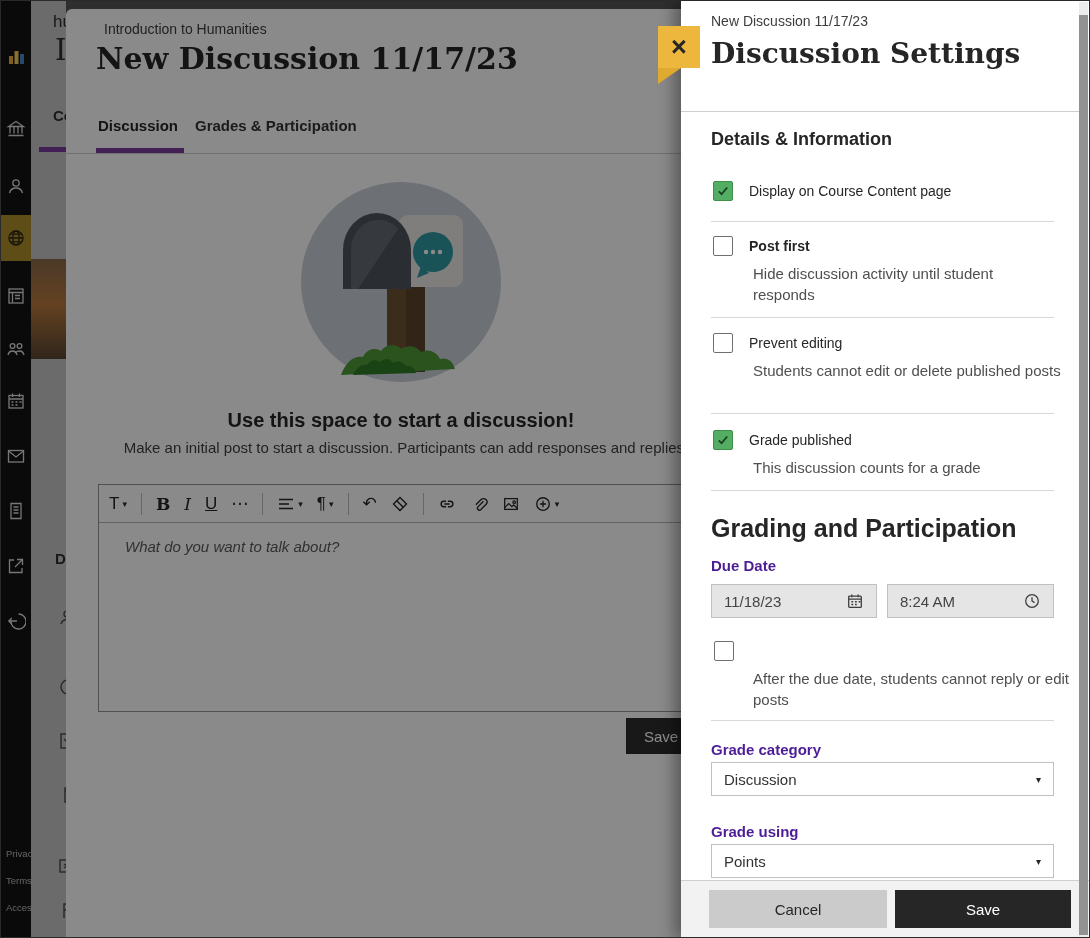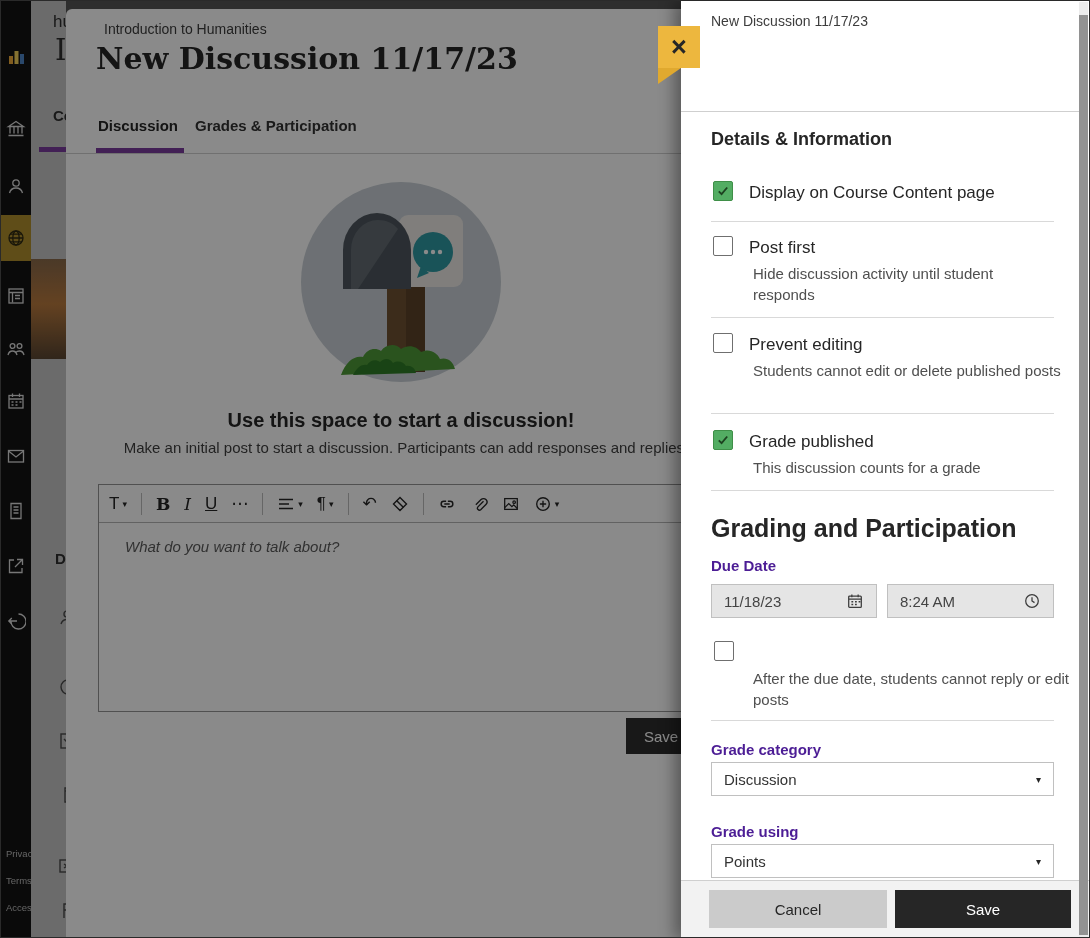--- a/index.html
+++ b/index.html
@@ -63,21 +63,21 @@
   .s-context { left:30px; top:12px; font-size:14px; color:#3d3d3d; }
   .s-title { left:30px; top:36px; font-family:"DejaVu Serif","Liberation Serif",serif; font-size:28px; color:#262626; }
   .s-divider-top { left:0; right:12px; top:110px; height:1px; background:#cfcfcf; }
   .s-section { font-size:18px; font-weight:bold; color:#262626; }
   .s-div { position:absolute; left:30px; width:343px; height:1px; background:#d9d9d9; }
 
   .cb { position:absolute; width:20px; height:20px; border:1px solid #6f6f6f; border-radius:2px; background:#fff;
         display:flex; align-items:center; justify-content:center; }
   .cb.checked { background:#53ad63; border-color:#3f8f48; }
   .cb svg { width:14px; height:14px; }
-  .row-label { position:absolute; font-size:17px; color:#262626; white-space:nowrap; }
+  .row-label { position:absolute; font-size:14px; color:#262626; white-space:nowrap; }
   .row-sub { position:absolute; font-size:15px; color:#4f4f4f; line-height:1.42; }
 
   .field-label { position:absolute; font-size:15px; font-weight:bold; color:#4c1d95; }
   .input { position:absolute; height:34px; border:1px solid #c0c0c0; background:#e5e5e5; display:flex;
            align-items:center; padding:0 12px; font-size:15px; color:#444; }
   .input .ic { margin-left:auto; display:flex; }
   .input svg { width:18px; height:18px; }
   .select { position:absolute; height:34px; border:1px solid #c0c0c0; background:#fff; display:flex;
             align-items:center; padding:0 12px; font-size:15px; color:#333; }
   .select .caret { margin-left:auto; font-size:10px; color:#262626; }
@@ -304,34 +304,35 @@
       </div>
     </div>
 
     <div class="main-save">Save</div>
   </section>
 
   <div class="dim"></div>
 
   <aside class="settings">
     <div class="abs s-context nowrap">New Discussion 11/17/23</div>
+    <h2 class="abs s-title nowrap">Discussion Settings</h2>
     <div class="abs s-divider-top"></div>
 
     <div class="abs s-section nowrap" style="left:30px; top:128px;">Details &amp; Information</div>
 
     <span class="cb checked" style="left:32px; top:180px;">
       <svg viewBox="0 0 20 20">
           <path d="M4 10.5l4 4 8-9.5" stroke="#1d4220" stroke-width="2.6" fill="none"></path>
         </svg>
       </span>
     <div class="row-label" style="left:68px; top:182px;">Display on Course Content page</div>
     <div class="s-div" style="top:220px;"></div>
 
     <span class="cb" style="left:32px; top:235px;"></span>
-    <div class="row-label" style="left:68px; top:237px;">Post first</div>
+    <div class="row-label" style="left:68px; top:237px;font-weight:bold;">Post first</div>
     <div class="row-sub" style="left:72px; top:262px; width:295px;">Hide discussion activity until student responds</div>
     <div class="s-div" style="top:316px;"></div>
 
     <span class="cb" style="left:32px; top:332px;"></span>
     <div class="row-label" style="left:68px; top:334px;">Prevent editing</div>
     <div class="row-sub" style="left:72px; top:359px; width:310px;">Students cannot edit or delete published posts</div>
     <div class="s-div" style="top:412px;"></div>
 
     <span class="cb checked" style="left:32px; top:429px;">
       <svg viewBox="0 0 20 20">

